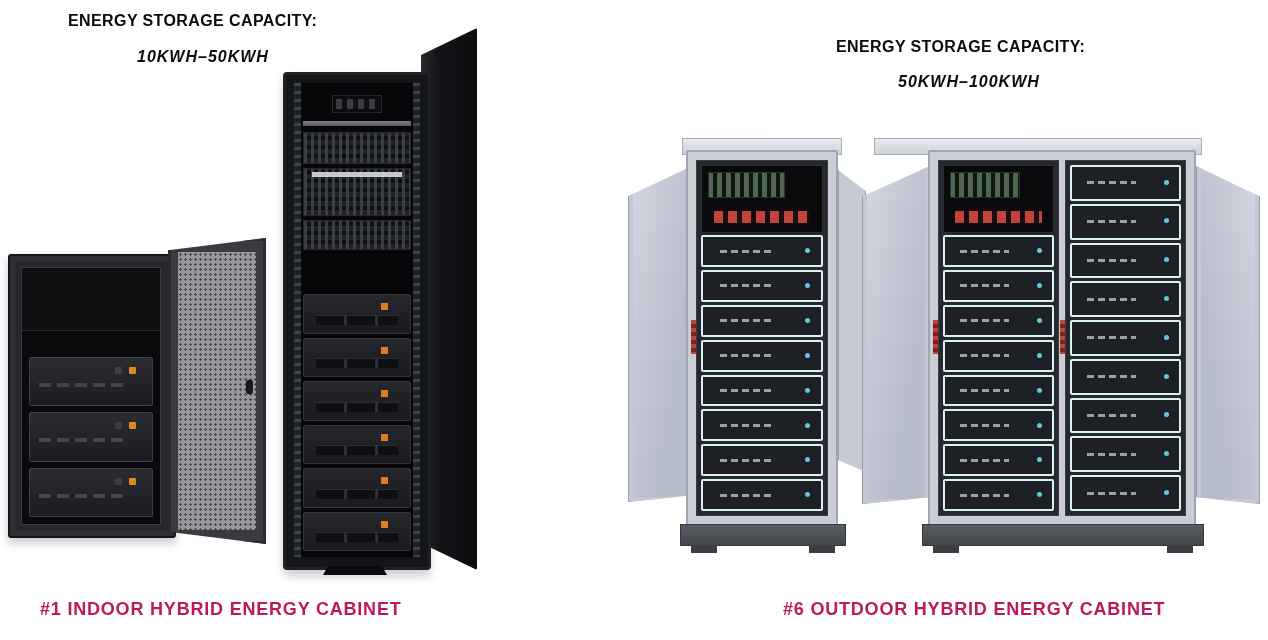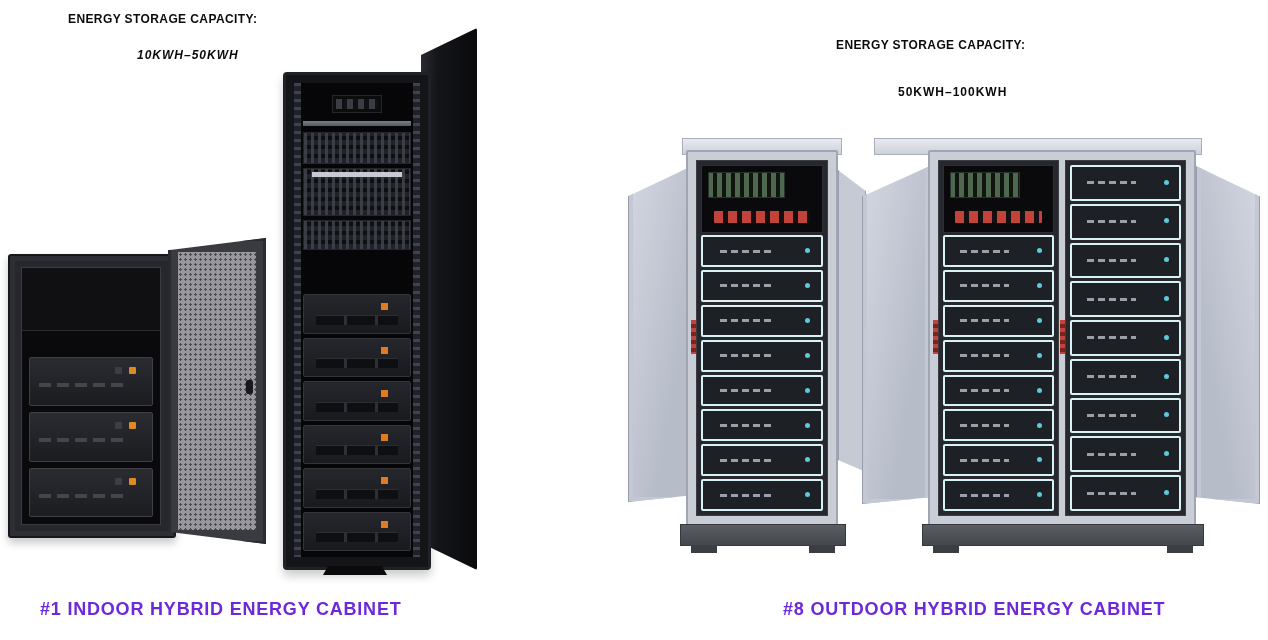--- a/index.html
+++ b/index.html
@@ -1,26 +1,26 @@
 <!DOCTYPE html>
 <html><head>
 <meta charset="utf-8">
 <style>
   html,body { margin:0; padding:0; background:#ffffff; }
   .stage { position:relative; width:1268px; height:640px; background:#ffffff;
            font-family:"Liberation Sans", sans-serif; overflow:hidden; }
 
   
-  .hdr { position:absolute; font-weight:700; font-size:12px; color:#0b0b0b;
+  .hdr { position:absolute; font-weight:700; font-size:16px; color:#0b0b0b;
          letter-spacing:0.4px; white-space:nowrap; }
   .hdr-l1 { left:68px;  top:12px; }
   .hdr-l2 { left:137px; top:48px; letter-spacing:1px;font-style:italic; }
   .hdr-r1 { left:836px; top:38px; }
-  .hdr-r2 { left:898px; top:85px; letter-spacing:1px; }
-  .cap { position:absolute; font-weight:700; font-size:18px; color:#6d28d9;
+  .hdr-r2 { left:898px; top:73px; letter-spacing:1px;font-style:italic; }
+  .cap { position:absolute; font-weight:700; font-size:18px; color:#be185d;
          letter-spacing:0.8px; white-space:nowrap; }
   .cap-l { left:40px;  top:599px; }
   .cap-r { left:783px; top:599px; }
 
   
   .wall-cab { position:absolute; left:8px; top:248px; width:262px; height:300px; }
   .wc-body { position:absolute; left:0; top:6px; width:164px; height:280px;
              background:#27282d; border:2px solid #17181c; border-radius:3px;
              box-shadow: inset 0 0 0 5px #2e2f35, 0 5px 9px rgba(0,0,0,0.22); }
   .wc-open { position:absolute; left:11px; top:11px; right:13px; bottom:11px;
@@ -253,15 +253,15 @@
             <div class="omod"></div>
             <div class="omod"></div>
             <div class="omod"></div>
             <div class="omod"></div>
           </div>
       </div>
     </div>
     <div class="od-base"></div>
   </div>
 
-  <div class="cap cap-r">#8 OUTDOOR HYBRID ENERGY CABINET</div>
+  <div class="cap cap-r">#6 OUTDOOR HYBRID ENERGY CABINET</div>
 
 </div>
 
 </body></html>

